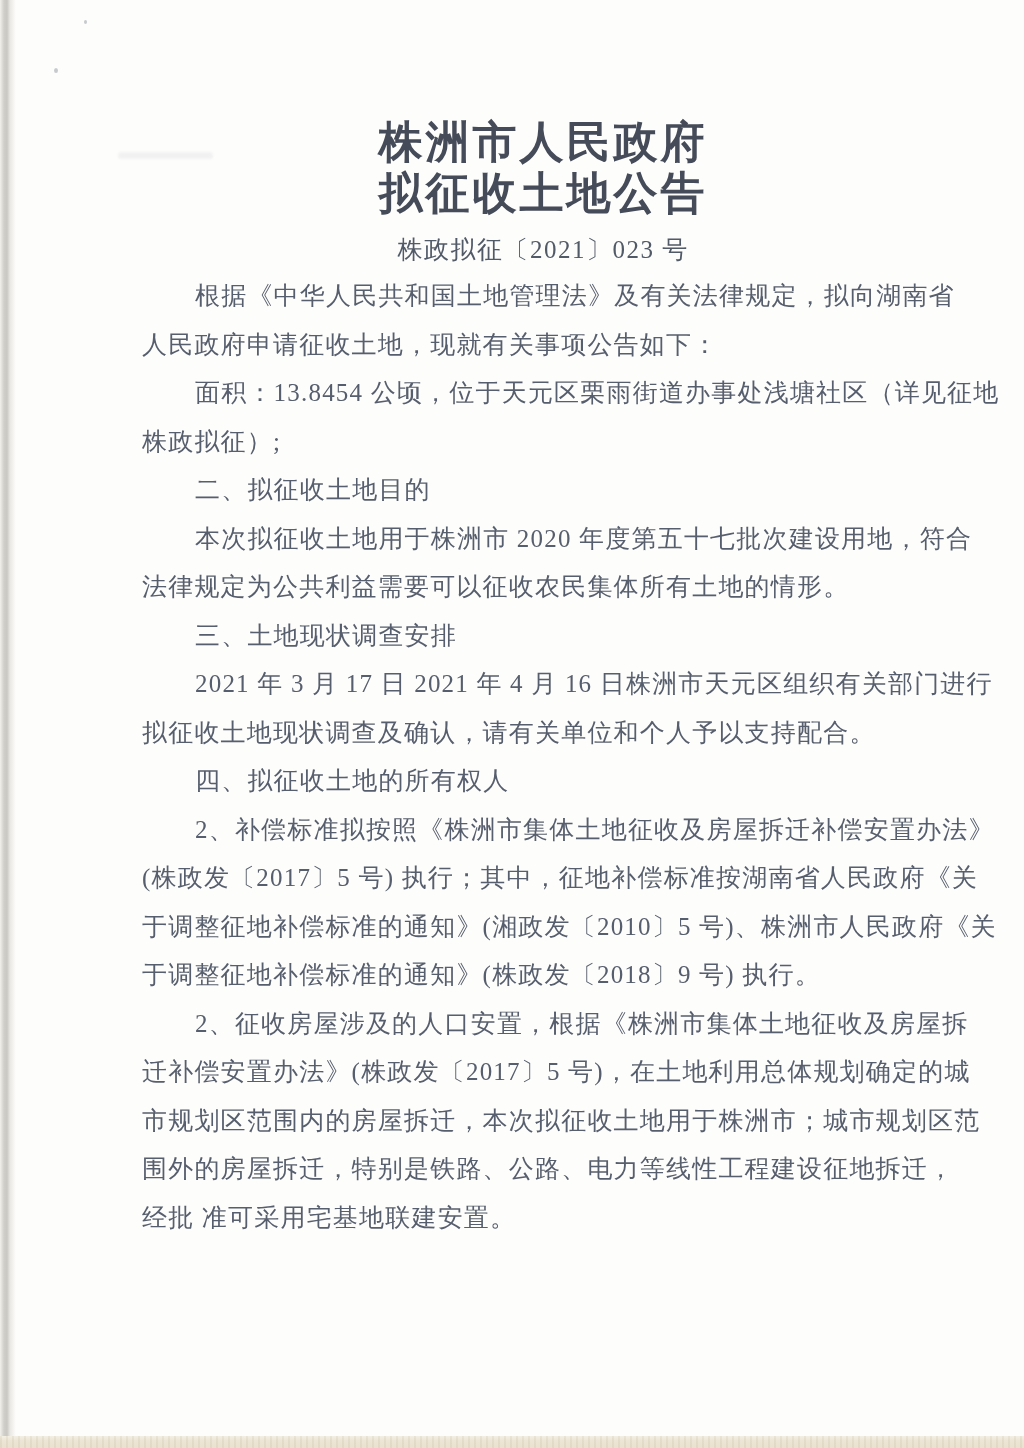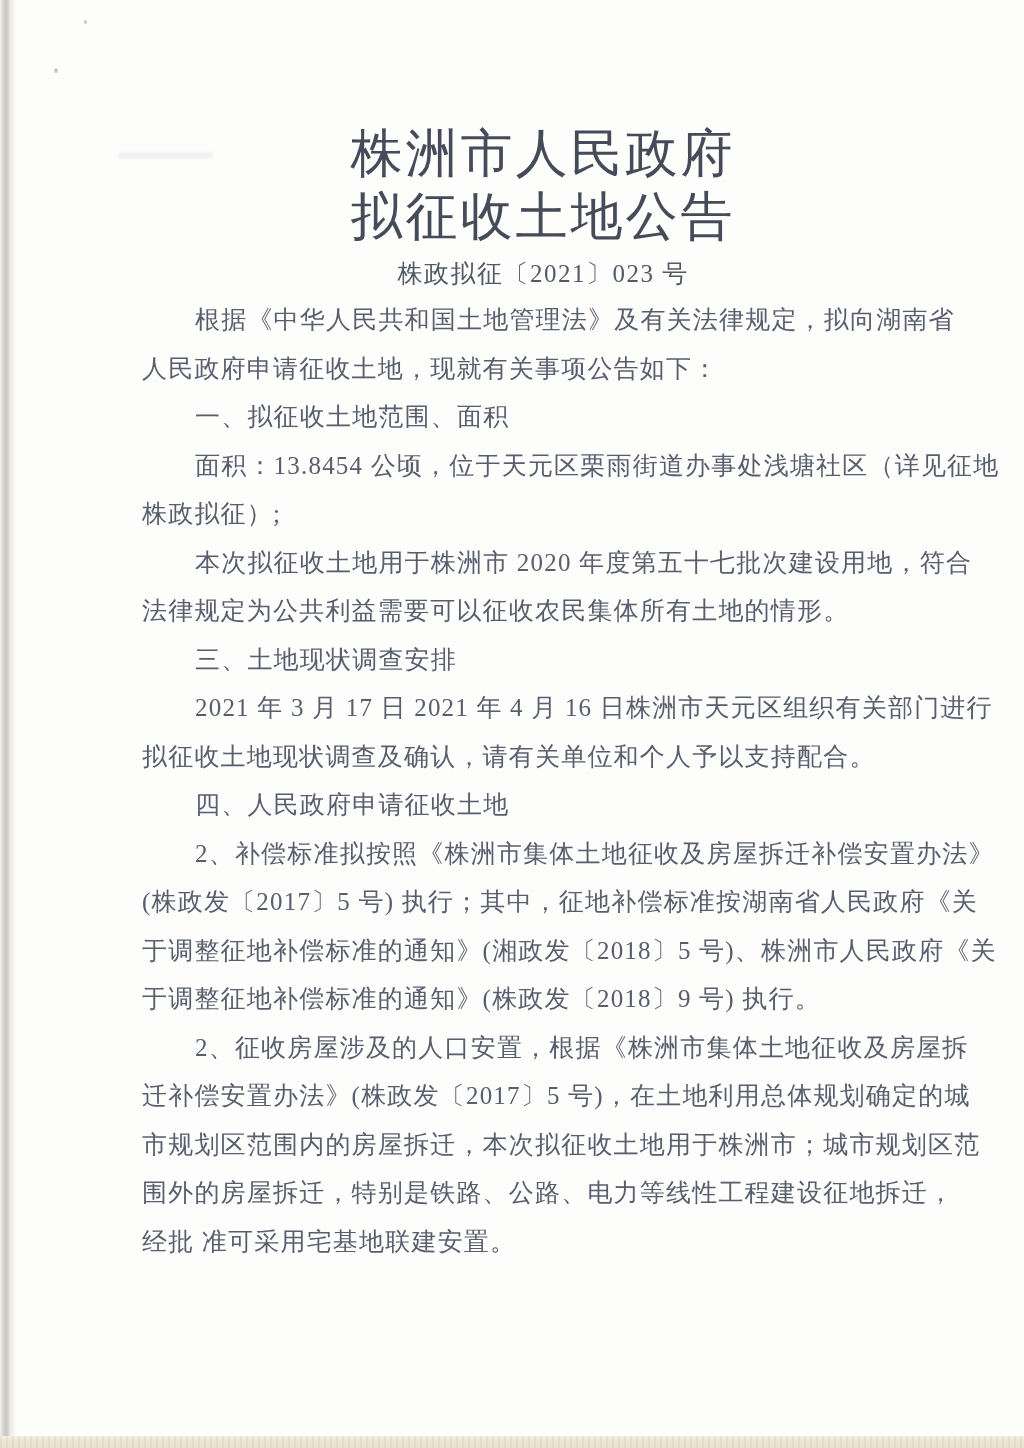--- a/index.html
+++ b/index.html
@@ -58,25 +58,25 @@
     right: 38px;
     top: 0;
     color: #565d6b;
   }
   .titles {
     text-align: center;
     color: #454b59;
     font-family: "Liberation Sans", "DejaVu Sans", sans-serif;
   }
   .title-line {
-    font-size: 52px;
+    font-size: 44px;
     line-height: 51px;
-    font-weight: 400;
+    font-weight: 700;
     letter-spacing: 3px;
-    margin: 12px;
+    margin: 0;
   }
   .title-line.first {
     padding-top: 116px;
   }
   .doc-number {
     text-align: center;
     font-size: 25px;
     line-height: 34px;
     margin-top: 15px;
     letter-spacing: 1.5px;
@@ -113,32 +113,32 @@
     <div class="titles">
       <h1 class="title-line first">株洲市人民政府</h1>
       <h1 class="title-line">拟征收土地公告</h1>
       <div class="doc-number">株政拟征〔2021〕023 号</div>
     </div>
 
     <div class="body-lines">
 
     <div class="line indent">根据《中华人民共和国土地管理法》及有关法律规定，拟向湖南省</div>
         <div class="line">人民政府申请征收土地，现就有关事项公告如下：</div>
-        <div class="line indent">一、拟征收土地范围、面积</div>
         <div class="line indent">面积：13.8454 公顷，位于天元区栗雨街道办事处浅塘社区（详见征地</div>
         <div class="line">株政拟征）;</div>
+        <div class="line indent">二、拟征收土地目的</div>
         <div class="line indent">本次拟征收土地用于株洲市 2020 年度第五十七批次建设用地，符合</div>
         <div class="line">法律规定为公共利益需要可以征收农民集体所有土地的情形。</div>
         <div class="line indent">三、土地现状调查安排</div>
         <div class="line indent">2021 年 3 月 17 日 2021 年 4 月 16 日株洲市天元区组织有关部门进行</div>
         <div class="line">拟征收土地现状调查及确认，请有关单位和个人予以支持配合。</div>
-        <div class="line indent">四、人民政府申请征收土地</div>
+        <div class="line indent">四、拟征收土地的所有权人</div>
         <div class="line indent">2、补偿标准拟按照《株洲市集体土地征收及房屋拆迁补偿安置办法》</div>
         <div class="line">(株政发〔2017〕5 号) 执行；其中，征地补偿标准按湖南省人民政府《关</div>
-        <div class="line">于调整征地补偿标准的通知》(湘政发〔2018〕5 号)、株洲市人民政府《关</div>
+        <div class="line">于调整征地补偿标准的通知》(湘政发〔2010〕5 号)、株洲市人民政府《关</div>
         <div class="line">于调整征地补偿标准的通知》(株政发〔2018〕9 号) 执行。</div>
         <div class="line indent">2、征收房屋涉及的人口安置，根据《株洲市集体土地征收及房屋拆</div>
         <div class="line">迁补偿安置办法》(株政发〔2017〕5 号)，在土地利用总体规划确定的城</div>
         <div class="line">市规划区范围内的房屋拆迁，本次拟征收土地用于株洲市；城市规划区范</div>
         <div class="line">围外的房屋拆迁，特别是铁路、公路、电力等线性工程建设征地拆迁，</div>
         <div class="line">经批 准可采用宅基地联建安置。</div>
       </div>
   </div>
 
   <div class="scan-edge-bottom"></div>

